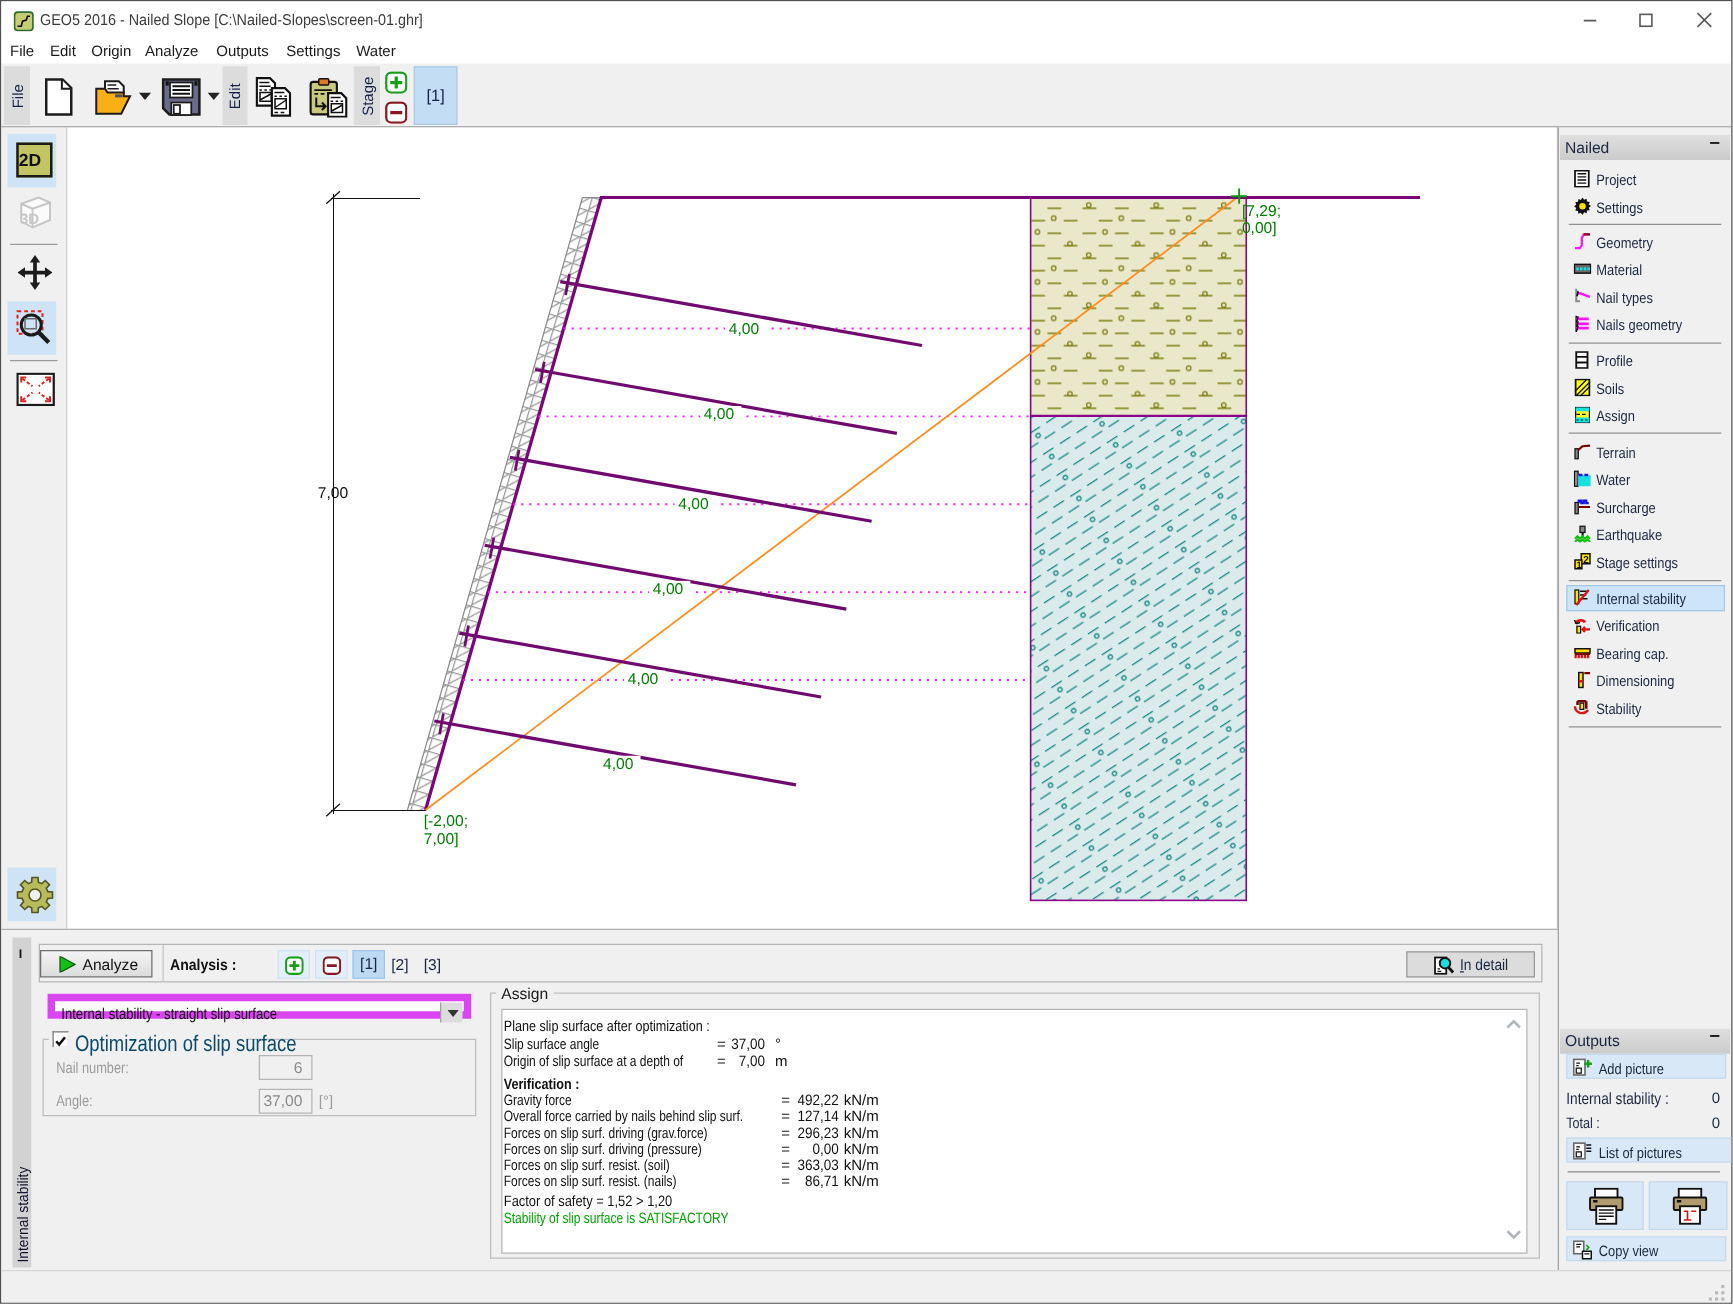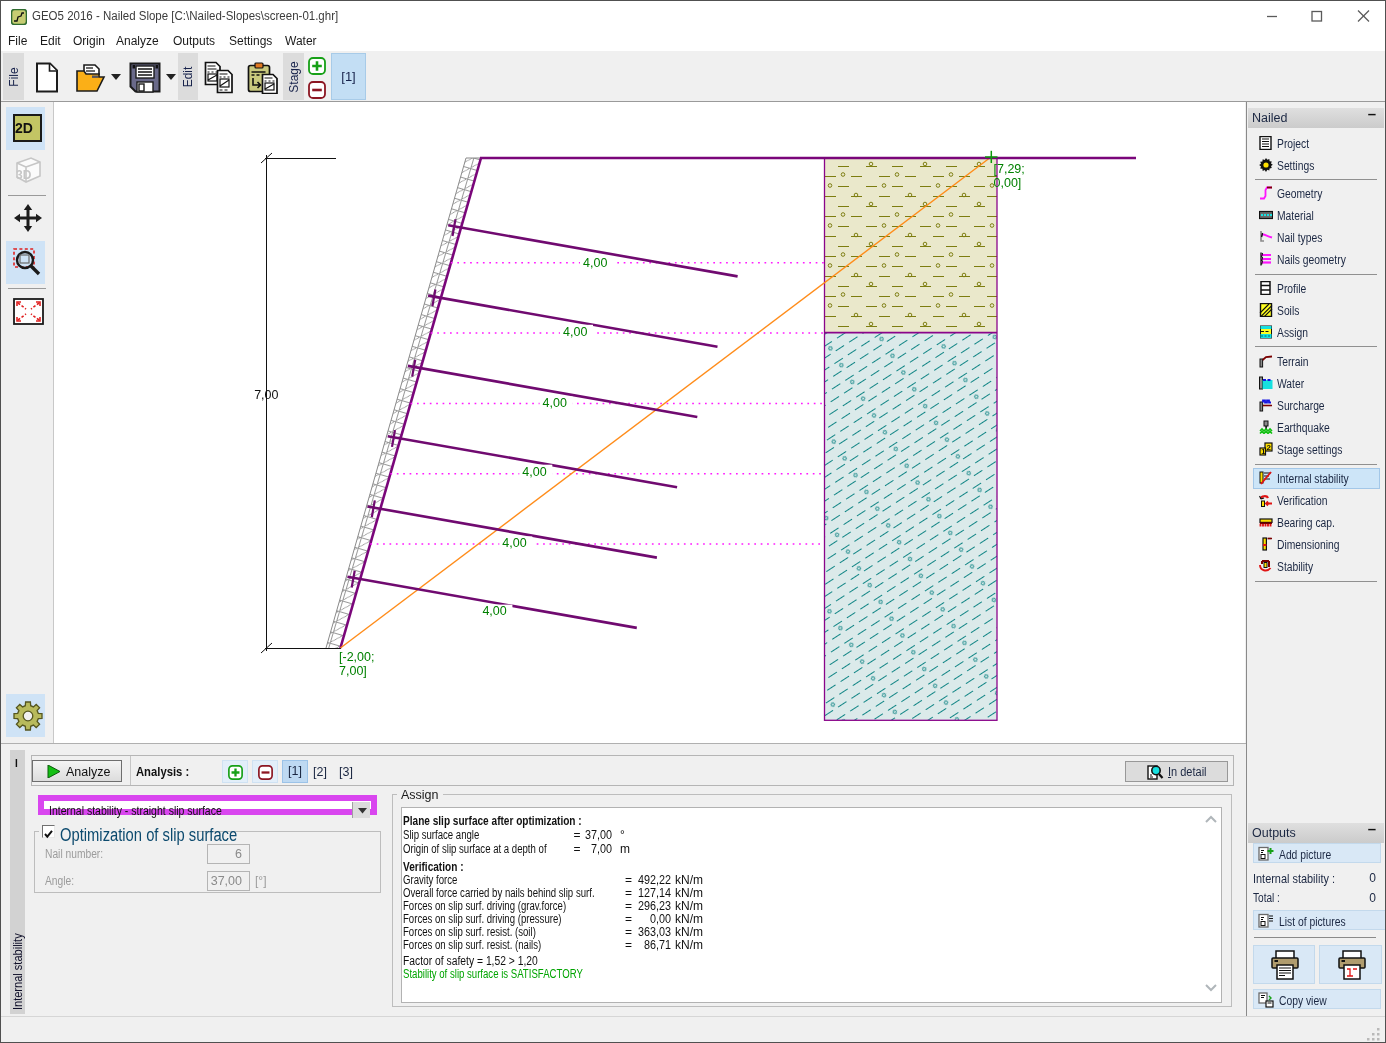--- a/index.html
+++ b/index.html
@@ -593,21 +593,21 @@
   <div class="gbox" style="left:391px;top:50px;width:840px;height:213px"></div>
   <div class="glegend" style="left:396px;top:44px">Assign</div>
   <div class="abs" style="left:400px;top:63px;width:821px;height:196px;background:#fff;border:1px solid #b2b2b2"></div>
   <svg class="abs" style="left:1203px;top:70px" width="14" height="10" viewBox="0 0 14 10">
       <path d="M2 8 L7 3 L12 8" fill="none" stroke="#b0b6ba" stroke-width="2"></path>
     </svg>
   <svg class="abs" style="left:1203px;top:239px" width="14" height="10" viewBox="0 0 14 10">
       <path d="M2 2 L7 7 L12 2" fill="none" stroke="#b0b6ba" stroke-width="2"></path>
     </svg>
   <div id="results-text">
-    <div class="rrow" style="top:70px;font-weight:bold"><em style="transform:scaleX(0.84)">Plane slip surface after optimization&nbsp;:</em></div>
+    <div class="rrow" style="top:70px;font-weight:normal"><em style="transform:scaleX(0.84)">Plane slip surface after optimization&nbsp;:</em></div>
     <div class="rrow" style="top:84px"><em>Slip surface angle</em><i>=</i><b1>37,00</b1><u1>°</u1></div>
     <div class="rrow" style="top:97.5px"><em>Origin of slip surface at a depth of</em><i>=</i><b1>7,00</b1><u1>m</u1></div>
     <div class="rrow" style="top:115.5px;font-weight:bold"><em style="transform:scaleX(0.84)">Verification&nbsp;:</em></div>
     <div class="rrow" style="top:129px"><em>Gravity force</em><i2>=</i2><b2>492,22</b2><u2>kN/m</u2></div>
     <div class="rrow" style="top:142px"><em>Overall force carried by nails behind slip surf.</em><i2>=</i2><b2>127,14</b2><u2>kN/m</u2></div>
     <div class="rrow" style="top:155px"><em>Forces on slip surf. driving (grav.force)</em><i2>=</i2><b2>296,23</b2><u2>kN/m</u2></div>
     <div class="rrow" style="top:168px"><em>Forces on slip surf. driving (pressure)</em><i2>=</i2><b2>0,00</b2><u2>kN/m</u2></div>
     <div class="rrow" style="top:181px"><em>Forces on slip surf. resist. (soil)</em><i2>=</i2><b2>363,03</b2><u2>kN/m</u2></div>
     <div class="rrow" style="top:194px"><em>Forces on slip surf. resist. (nails)</em><i2>=</i2><b2>86,71</b2><u2>kN/m</u2></div>
     <div class="rrow" style="top:210px"><em style="transform:scaleX(0.86)">Factor of safety = 1,52 &gt; 1,20</em></div>

